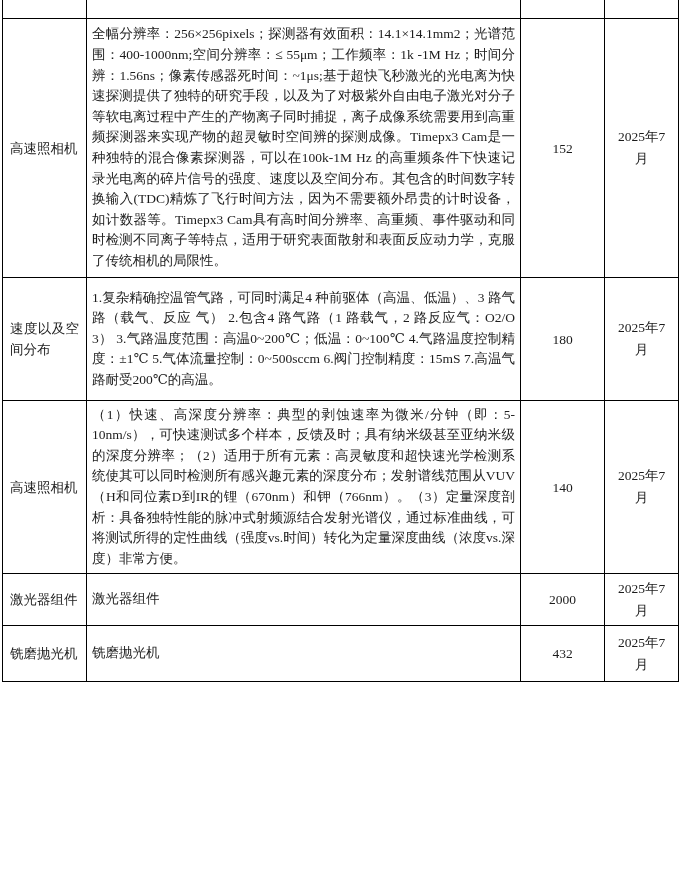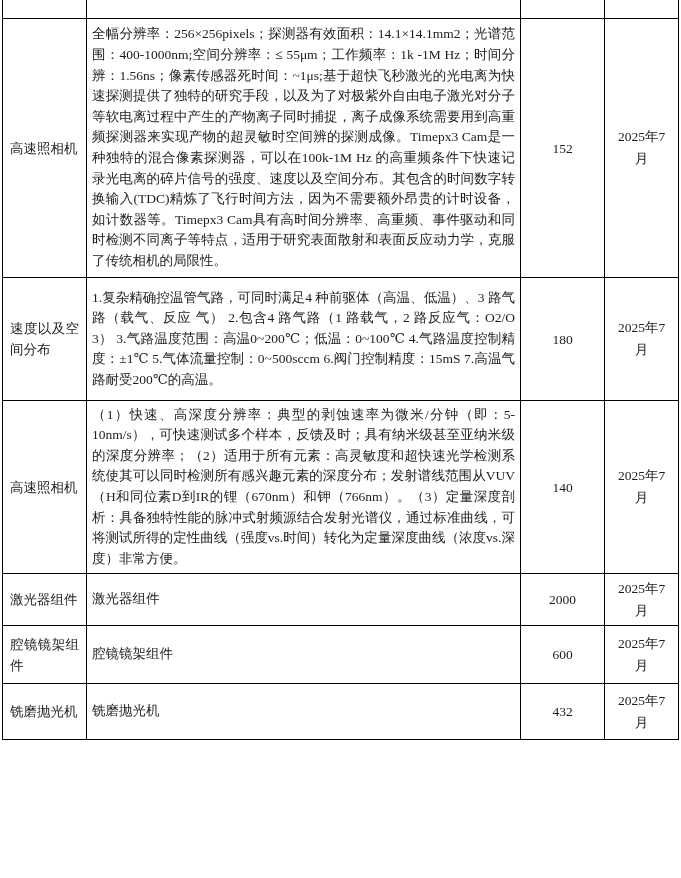--- a/index.html
+++ b/index.html
@@ -107,26 +107,20 @@
         <td class="c-date">2025年7月</td>
       </tr>
 
       <tr class="r3">
         <td class="c-name">激光器组件</td>
         <td class="c-desc">激光器组件</td>
         <td class="c-val">2000</td>
         <td class="c-date">2025年7月</td>
       </tr>
 
-      <tr class="r4">
-        <td class="c-name">腔镜镜架组件</td>
-        <td class="c-desc">腔镜镜架组件</td>
-        <td class="c-val">600</td>
-        <td class="c-date">2025年7月</td>
-      </tr>
 
 
 
 
 
       <tr class="r9">
         <td class="c-name">铣磨抛光机</td>
         <td class="c-desc">铣磨抛光机</td>
         <td class="c-val">432</td>
         <td class="c-date">2025年7月</td>

